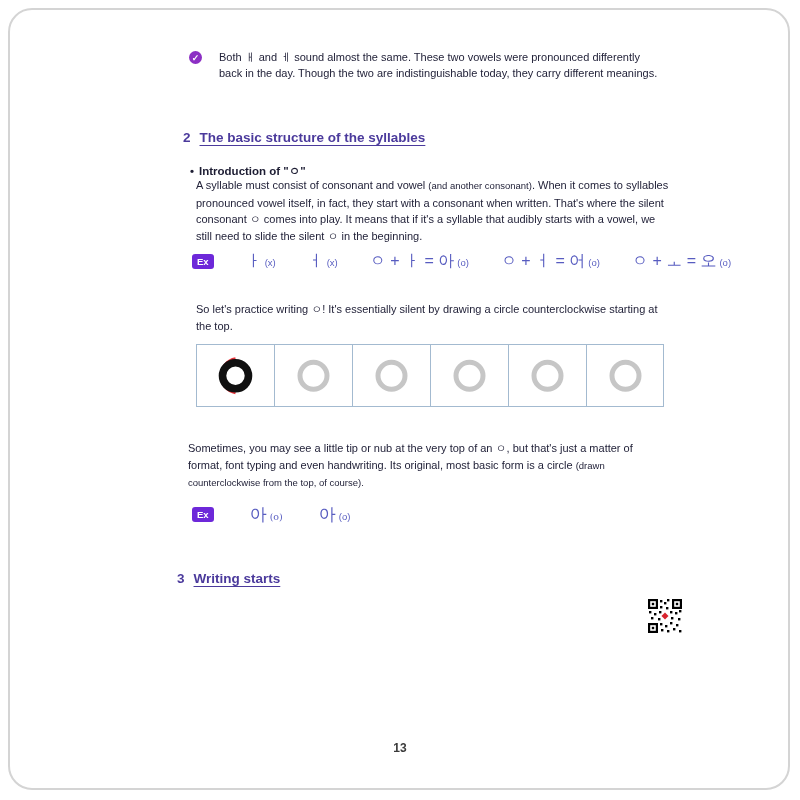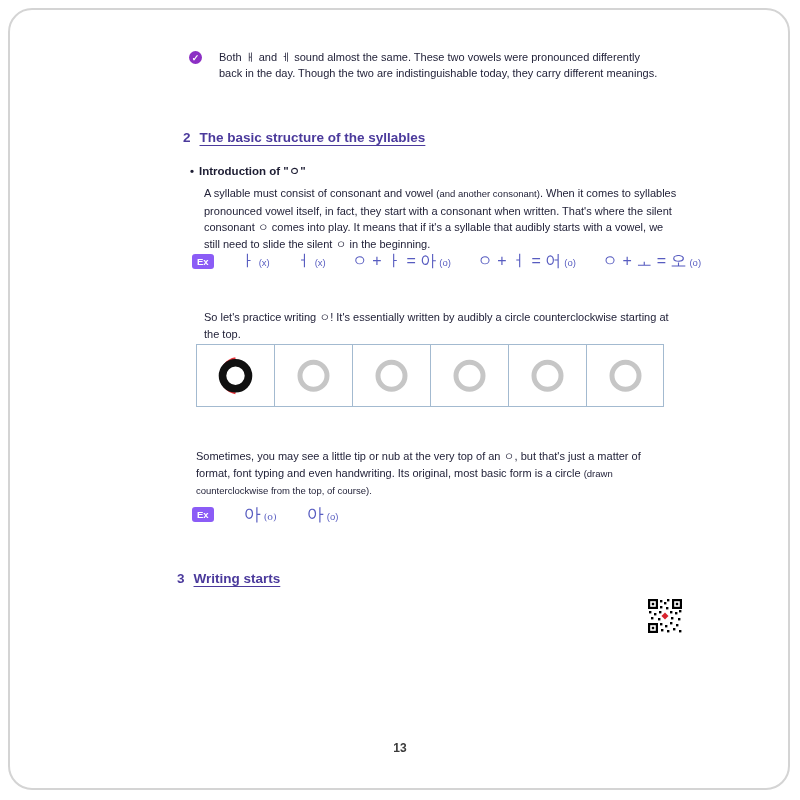--- a/index.html
+++ b/index.html
@@ -31,36 +31,36 @@
   .section-heading { position: absolute; font-size: 13.5px; font-weight: bold; color: #4b3a9c; }
   .sec2 { left: 183px; top: 119px; }
   .sec3 { left: 177px; top: 560px; }
   .section-heading .num { margin-right: 9px; }
   .section-heading .title { text-decoration: underline; text-underline-offset: 3px; }
 
   .subheading { position: absolute; left: 190px; top: 152px; font-size: 11.5px; font-weight: bold; color: #1d1d33; }
   .subheading .bullet { margin-right: 5px; }
 
   
-  .para { position: absolute; font-size: 11px; line-height: 16.5px; margin: 12px; }
+  .para { position: absolute; font-size: 11px; line-height: 16.5px; margin: 4px; }
   .para .small-inline { font-size: 9.5px; }
   .para1 { left: 192px; top: 173px; width: 478px; }
   .intro { left: 192px; top: 297px; width: 478px; }
   .para2 { left: 184px; top: 436px; width: 478px; }
   .para3 { left: 192px; top: 598px; width: 450px; }
 
   
   .ex-row { position: absolute; display: flex; align-items: center; gap: 26px; }
   .ex1 { left: 192px; top: 251px; }
   .ex2 { left: 192px; top: 503px; gap: 30px; }
   .ex-badge {
-    background: #8b5cf6; color: #fff; font-size: 9.5px; font-weight: bold;
+    background: #6d28d9; color: #fff; font-size: 9.5px; font-weight: bold;
     padding: 2.5px 5px; border-radius: 3px; line-height: 1;
   }
-  .ex-item { color: #575cc0; font-size: 16px; white-space: nowrap; }
+  .ex-item { color: #575cc0; font-size: 16px; white-space: nowrap; margin-left: 6px; }
   .ex-item .mark { font-size: 9.5px; margin-left: 3px; }
   .ex2 .ex-item { font-size: 17px; }
   .ex2 .serif { font-family: "DejaVu Serif", serif; }
 
   
   .practice-grid {
     position: absolute; left: 196px; top: 344px; width: 468px; height: 63px;
     display: flex; border: 1px solid #a3bad0; background: #fff;
   }
   .cell { flex: 1; border-right: 1px solid #a3bad0; display: flex; align-items: center; justify-content: center; }
@@ -100,21 +100,21 @@
 
   <div class="ex-row ex1">
     <span class="ex-badge">Ex</span>
     <span class="ex-item"><span>ㅏ</span><span class="mark">(x)</span></span>
     <span class="ex-item"><span>ㅓ</span><span class="mark">(x)</span></span>
     <span class="ex-item"><span>ㅇ + ㅏ = 아</span><span class="mark">(o)</span></span>
     <span class="ex-item"><span>ㅇ + ㅓ = 어</span><span class="mark">(o)</span></span>
     <span class="ex-item"><span>ㅇ + ㅗ = 오</span><span class="mark">(o)</span></span>
   </div>
 
-  <p class="para intro">So let's practice writing ㅇ! It's essentially written by audibly a circle counterclockwise starting at the top.</p>
+  <p class="para intro">So let's practice writing ㅇ! It's essentially silent by drawing a circle counterclockwise starting at the top.</p>
 
   <div class="practice-grid">
     <div class="cell">
       <svg width="77" height="61" viewBox="0 0 77 61">
         <path d="M 38.5 13.5 A 17.5 17.5 0 0 0 38.5 48" fill="none" stroke="#e8333a" stroke-width="2.6"></path>
         <circle cx="38.5" cy="30.8" r="13" fill="none" stroke="#101010" stroke-width="7.6"></circle>
       </svg>
     </div>
     <div class="cell">
       <svg width="77" height="61" viewBox="0 0 77 61">

